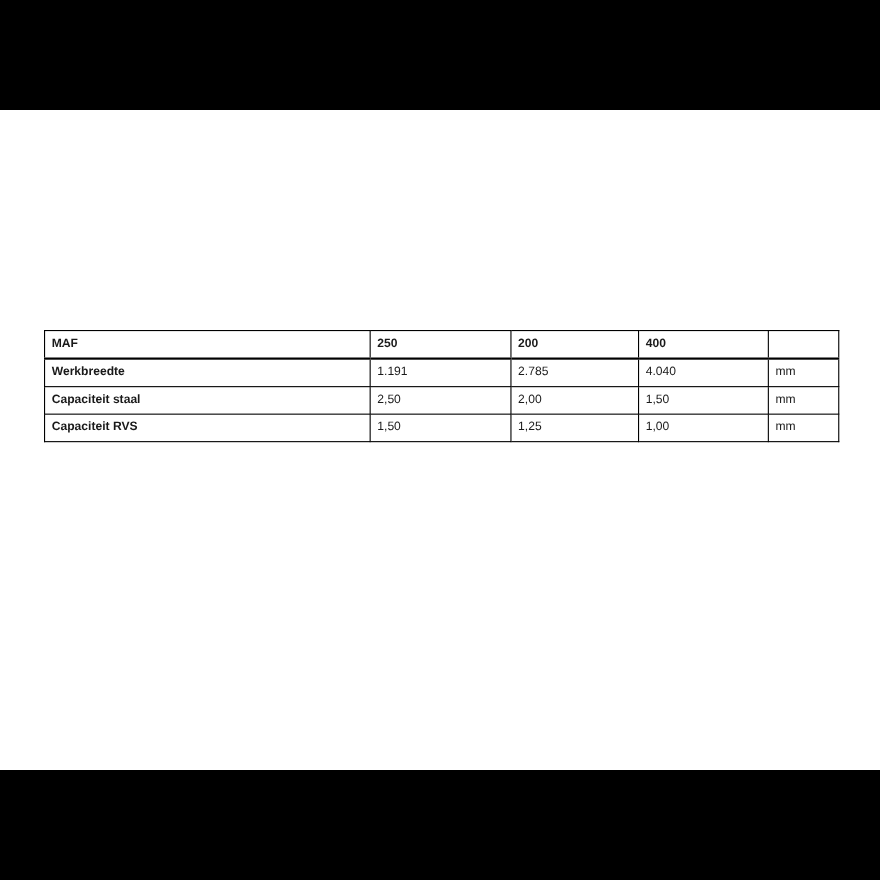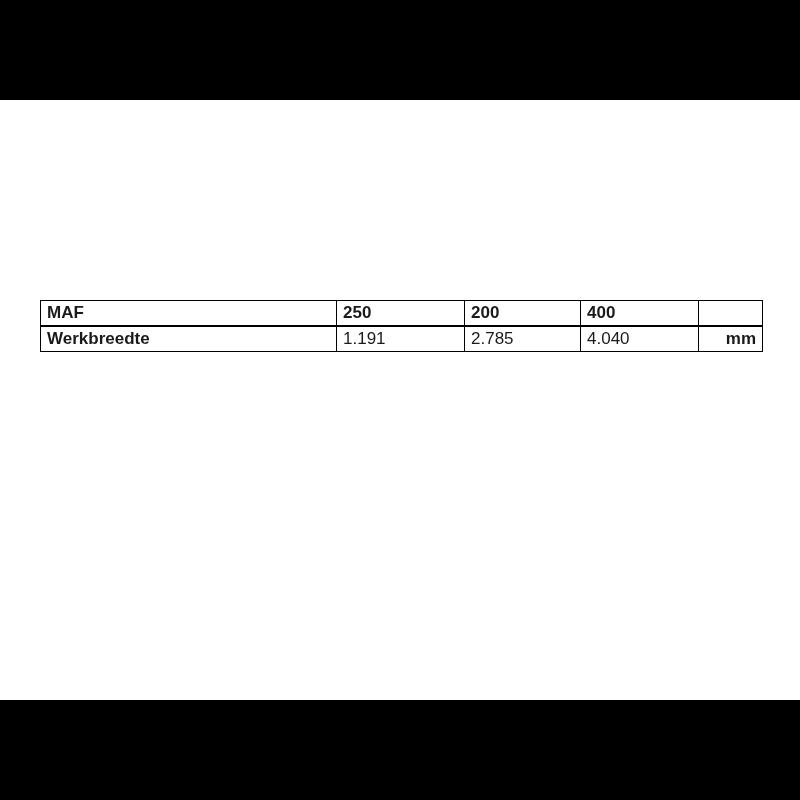--- a/index.html
+++ b/index.html
@@ -41,21 +41,21 @@
   }
   table.spec col.c0 { width: 296px; }
   table.spec col.c1 { width: 128px; }
   table.spec col.c2 { width: 116px; }
   table.spec col.c3 { width: 118px; }
   table.spec col.c4 { width: 64px; }
   table.spec td,
   table.spec th {
     border: 1px solid #000000;
     padding: 2px 6px 3px 6px;
-    font-size: 17px;
+    font-size: 11px;
     line-height: 19px;
     height: 19px;
     color: #1a1a1a;
     text-align: left;
     vertical-align: middle;
     font-weight: normal;
     white-space: nowrap;
     overflow: hidden;
   }
   table.spec thead th {
@@ -63,22 +63,21 @@
     border-bottom: 2px solid #000000;
   }
   table.spec tbody td.label {
     font-weight: bold;
   }
   table.spec tbody tr:first-child td {
     border-top: 2px solid #000000;
     margin-left: 16px;
   }
   table.spec td.unit {
-    font-weight: bold;
-    text-align: right;
+    font-weight: normal;
   }
   table.spec th.blank, table.spec td.blank { }
 </style>
 </head>
 <body>
 
 <div class="page">
   <div class="sheet">
     <div class="table-wrap">
       <table class="spec">
@@ -99,17 +98,31 @@
           </tr>
         </thead>
         <tbody>
           <tr>
             <td class="label">Werkbreedte</td>
             <td>1.191</td>
             <td>2.785</td>
             <td>4.040</td>
             <td class="unit">mm</td>
           </tr>
+          <tr>
+            <td class="label">Capaciteit staal</td>
+            <td>2,50</td>
+            <td>2,00</td>
+            <td>1,50</td>
+            <td class="unit">mm</td>
+          </tr>
+          <tr>
+            <td class="label">Capaciteit RVS</td>
+            <td>1,50</td>
+            <td>1,25</td>
+            <td>1,00</td>
+            <td class="unit">mm</td>
+          </tr>
         </tbody>
       </table>
     </div>
   </div>
 </div>
 
 </body></html>

